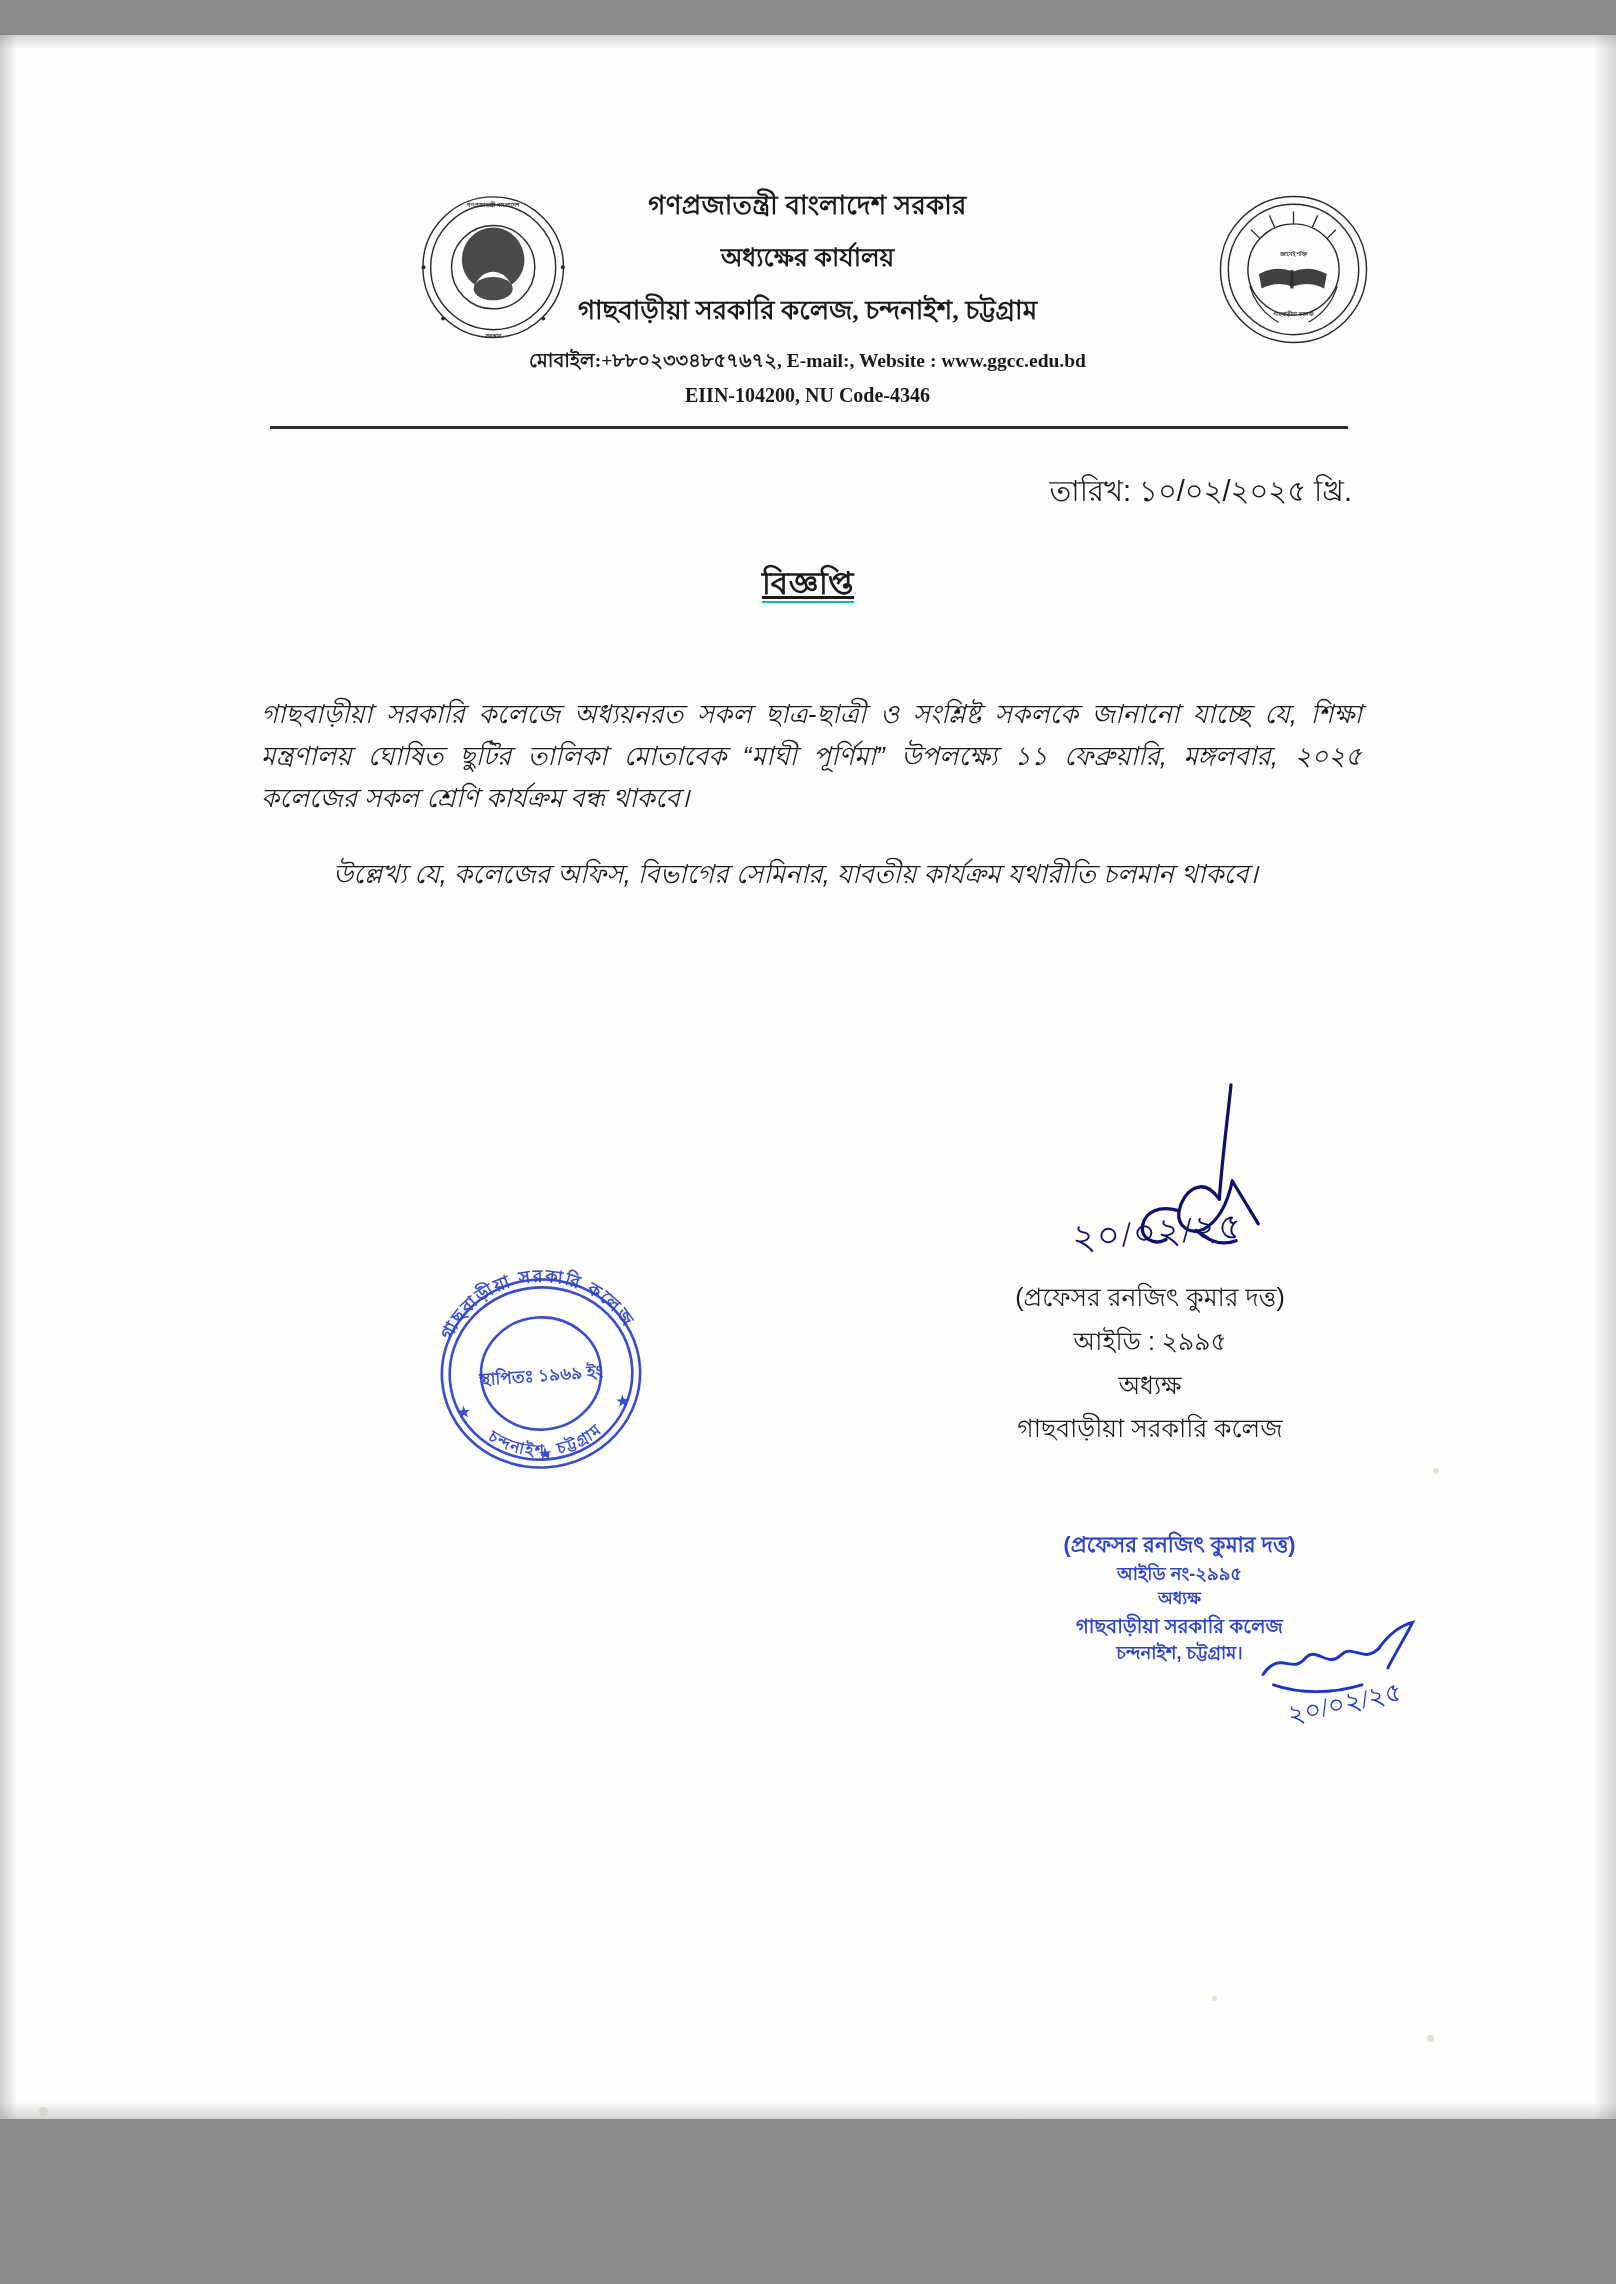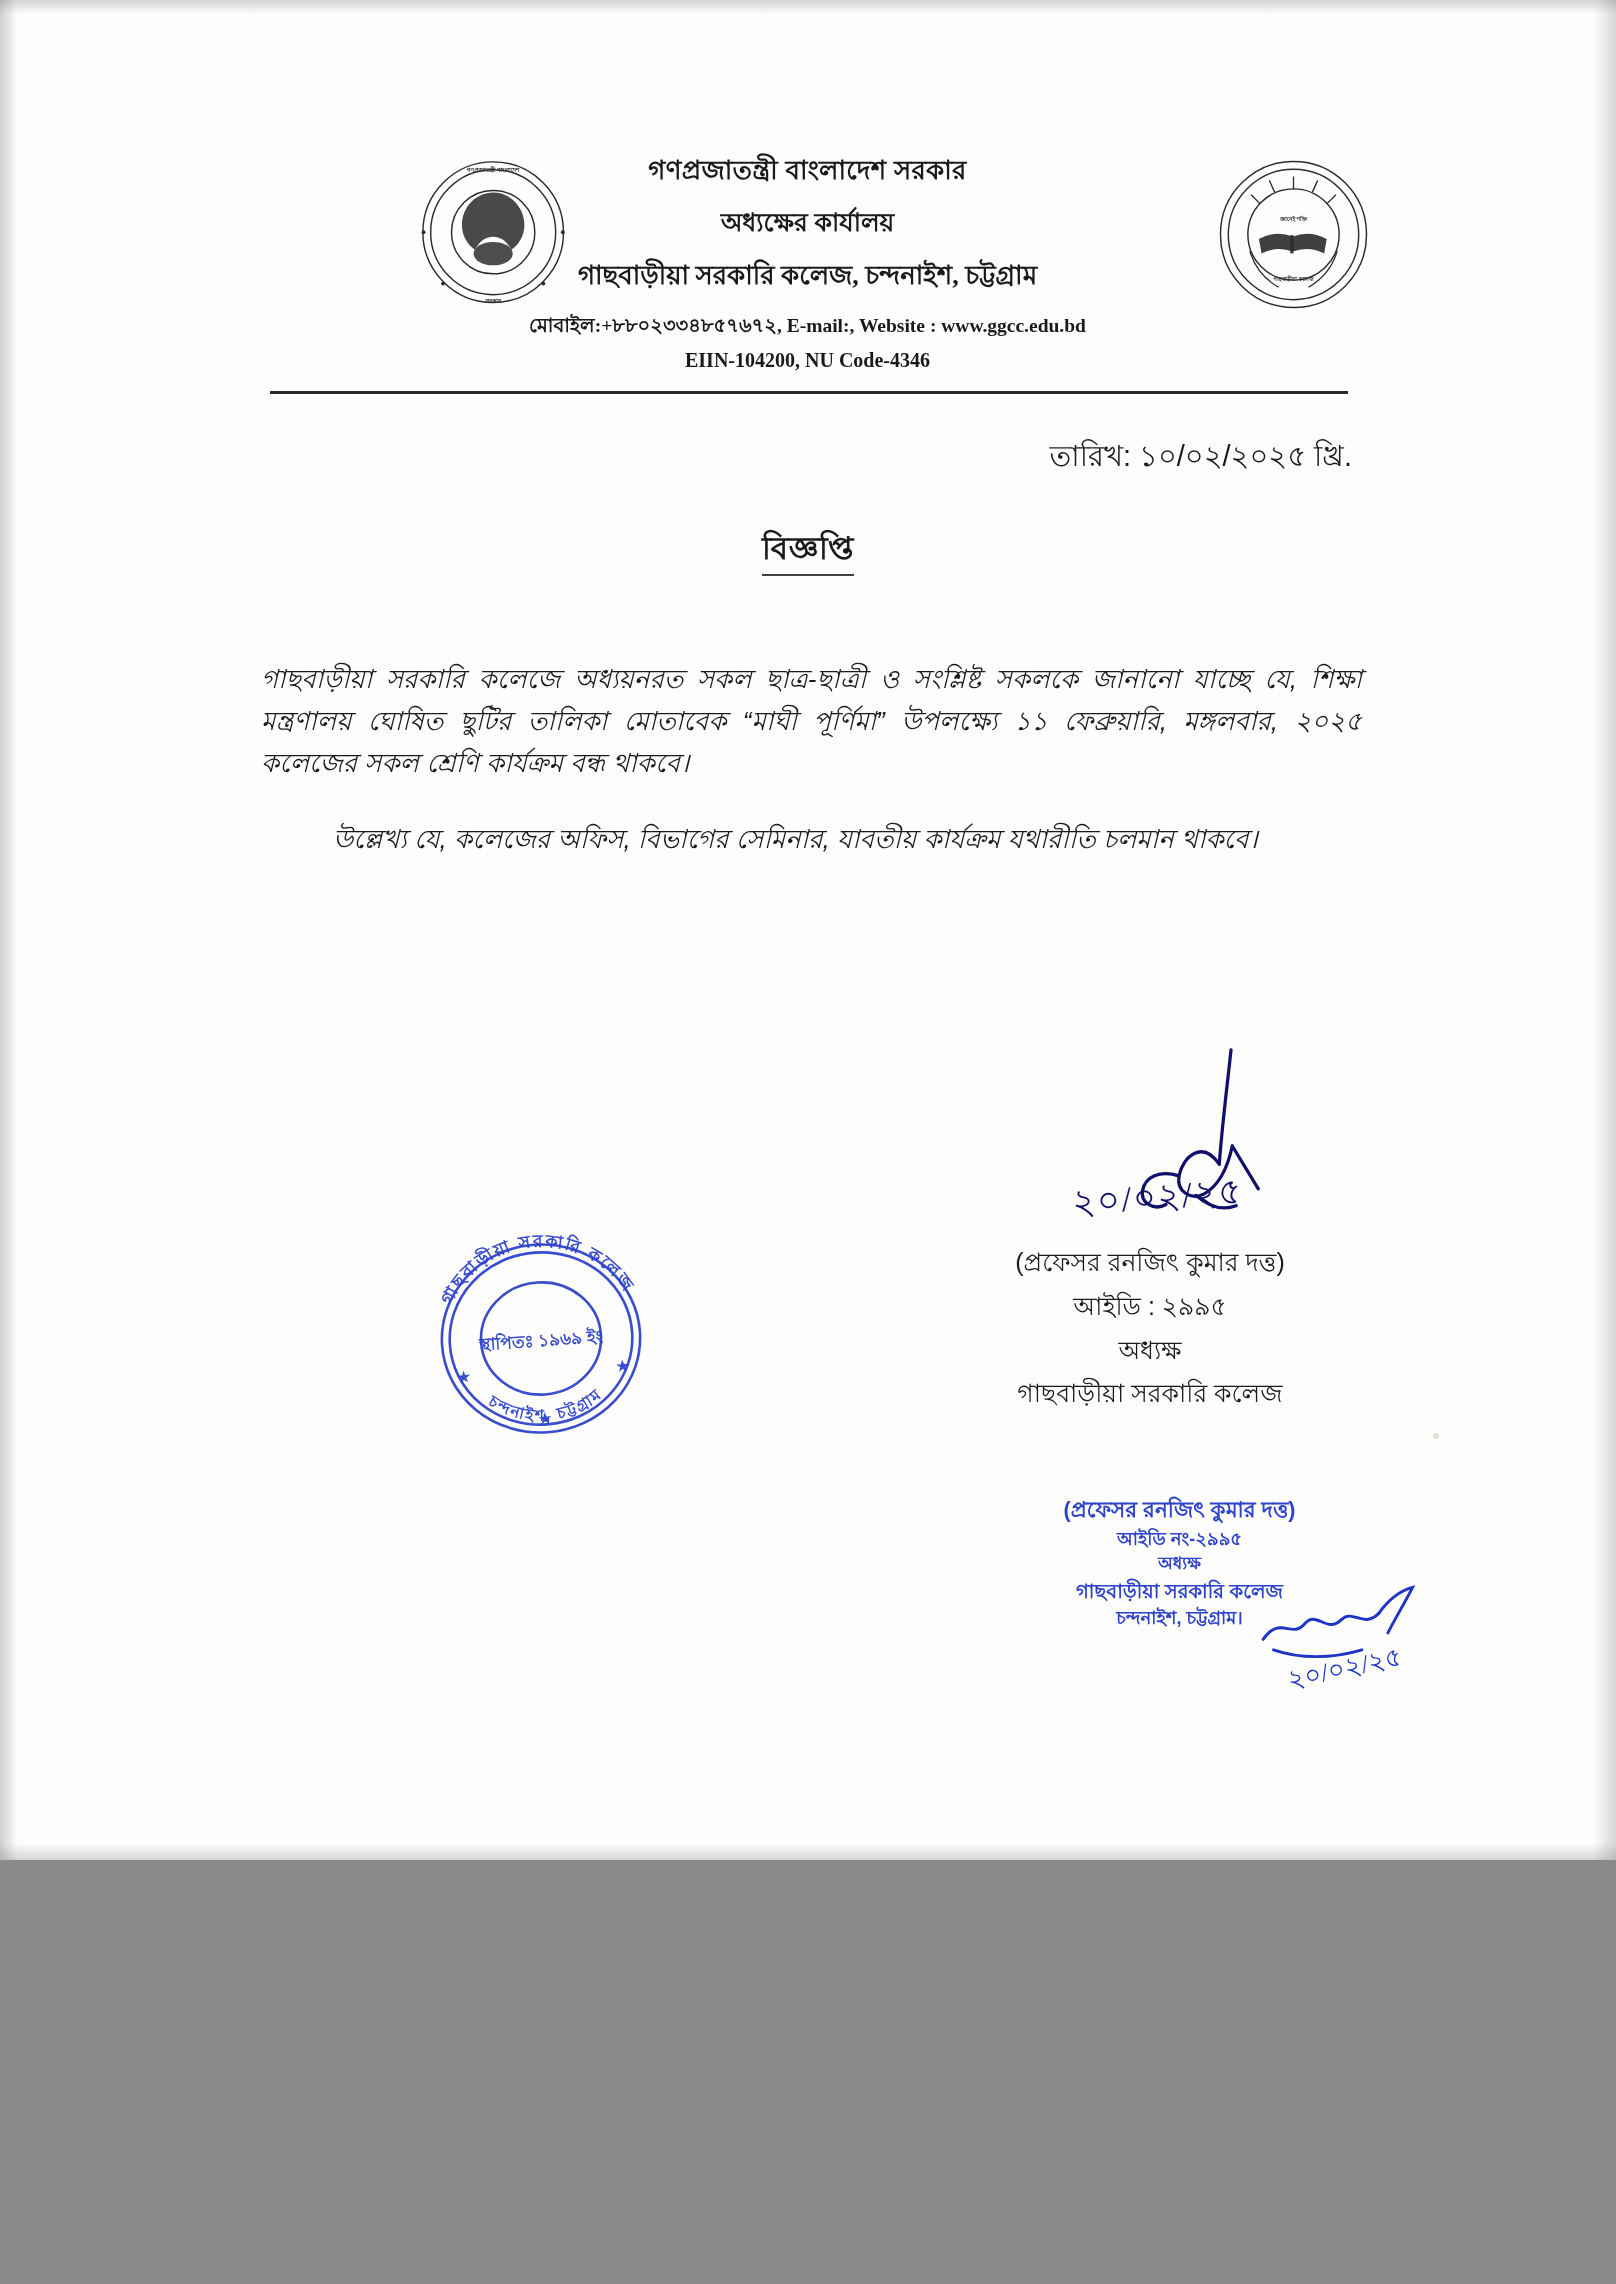--- a/index.html
+++ b/index.html
@@ -3,25 +3,26 @@
 <meta charset="utf-8">
 <style>
   html, body {
     margin: 0;
     padding: 0;
     background: #8a8a8a;
   }
   .page {
     position: relative;
     width: 1616px;
-    height: 1860px;
+    height: 2084px;
     background: #fdfdfb;
     overflow: hidden;
     font-family: "Liberation Serif", serif;
     color: #1a1a1a;
+    margin-top: 35px;
   }
   
   .scan-edge-left {
     position: absolute; left: 0; top: 0; width: 17px; height: 100%;
     background: linear-gradient(to right, rgba(120,120,120,0.35), rgba(255,255,255,0));
     pointer-events: none;
   }
   .scan-edge-right {
     position: absolute; right: 0; top: 0; width: 22px; height: 100%;
     background: linear-gradient(to left, rgba(120,120,120,0.30), rgba(255,255,255,0));
@@ -119,22 +120,23 @@
     position: absolute;
     left: 0; right: 0;
     top: 524px;
     text-align: center;
     font-family: "Liberation Sans", sans-serif;
     font-weight: bold;
     font-size: 31px;
     letter-spacing: 0.7px;
   }
   .notice-title .u {
-    border-bottom: 2px solid #404040;
-    padding-bottom: 8px;
+    border-bottom: 2px solid #14b8a6;
+    padding-bottom: 0;
+    text-decoration: underline;
   }
 
   
   .body-block {
     position: absolute;
     left: 261px;
     top: 658px;
     width: 1101px;
     font-family: "Liberation Sans", sans-serif;
     font-size: 26px;

